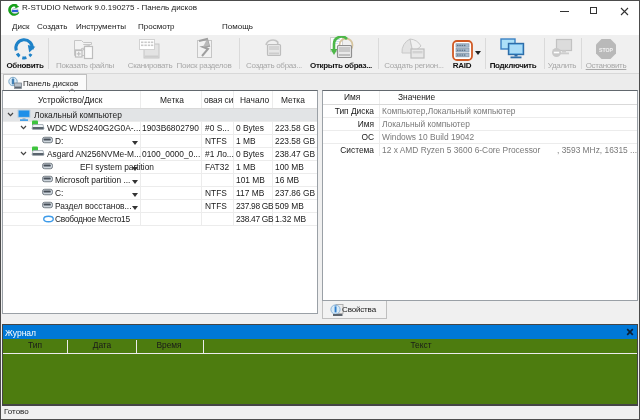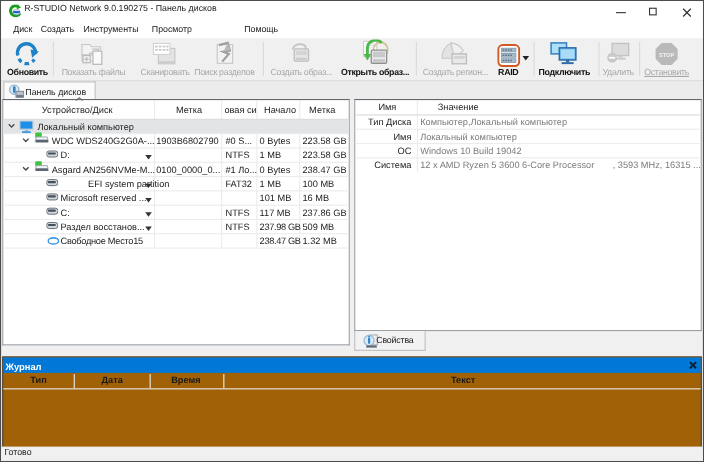--- a/index.html
+++ b/index.html
@@ -272,21 +272,21 @@
     <span class="cell" style="left:52px;top:70.5px;padding-left:25px;">EFI system partition</span>
     <div class="comboarr" style="left:129px;top:76px;"></div>
     <span class="cell" style="left:202px;top:70.5px;">FAT32</span>
     <span class="cell" style="left:233px;top:70.5px;">1 MB</span>
     <span class="cell" style="left:272px;top:70.5px;">100 MB</span>
 
     <svg class="abs" style="left:39px;top:84px;" width="11" height="8" viewBox="0 0 12 8">
       <rect x="0.5" y="1" width="11" height="6" rx="2.4" fill="#cfd7de" stroke="#5e666e" stroke-width="0.9"></rect>
       <rect x="1.6" y="2.4" width="8" height="2.2" rx="1" fill="#474f58"></rect>
     </svg>
-    <span class="cell" style="left:52px;top:83.5px;">Microsoft reserved ...</span>
+    <span class="cell" style="left:52px;top:83.5px;">Microsoft partition ...</span>
     <div class="comboarr" style="left:129px;top:89px;"></div>
     <span class="cell" style="left:233px;top:83.5px;">101 MB</span>
     <span class="cell" style="left:272px;top:83.5px;">16 MB</span>
 
     <svg class="abs" style="left:39px;top:97px;" width="11" height="8" viewBox="0 0 12 8">
       <rect x="0.5" y="1" width="11" height="6" rx="2.4" fill="#cfd7de" stroke="#5e666e" stroke-width="0.9"></rect>
       <rect x="1.6" y="2.4" width="8" height="2.2" rx="1" fill="#474f58"></rect>
     </svg>
     <span class="cell" style="left:52px;top:96.5px;">C:</span>
     <div class="comboarr" style="left:129px;top:102px;"></div>
@@ -334,21 +334,21 @@
   <div class="abs" style="left:321px;top:300px;width:65px;height:18px;background:#f2f2f2;border:1px solid #bfbfbf;border-top:none;"></div>
   <svg class="abs" style="left:329px;top:302px;" width="14" height="14" viewBox="0 0 14 14">
     <rect x="6" y="1.5" width="7" height="9" fill="#ececec" stroke="#a2a2a2" stroke-width="0.8"></rect>
     <circle cx="5.5" cy="6.5" r="4.6" fill="#d8eaf6" stroke="#8fb6d9" stroke-width="1"></circle>
     <rect x="4.6" y="4" width="1.9" height="5.4" fill="#2e7fd0"></rect>
     <rect x="4.6" y="2.6" width="1.9" height="1" fill="#2e7fd0"></rect>
     <rect x="3" y="11" width="9.5" height="2" fill="#5d656e"></rect>
   </svg>
   <span class="lbl" style="left:341px;top:304px;letter-spacing:-0.15px;">Свойства</span>
 
-  <div id="journal" class="abs" style="left:1px;top:323px;width:636px;height:94px;background:#a16207;border:1px solid #454545;border-bottom:2px solid #454545;font-weight:bold;">
+  <div id="journal" class="abs" style="left:1px;top:323px;width:636px;height:82px;background:#4d7c0f;border:1px solid #454545;border-bottom:2px solid #454545;">
     <div class="abs" style="left:0;top:0;width:634px;height:14px;background:#0078d7;"></div>
     <span class="lbl" style="left:2px;top:2.5px;color:#fff;font-size:8.5px;">Журнал</span>
     <svg class="abs" style="left:623px;top:3px;" width="8" height="8" viewBox="0 0 8 8">
         <path d="M1.2 1.2 L6.8 6.8 M6.8 1.2 L1.2 6.8" stroke="#0d1f33" stroke-width="1.7"></path>
       </svg>
     <div class="gridv" style="left:64px;top:15px;height:13px;bottom:auto;"></div>
     <div class="gridv" style="left:133px;top:15px;height:13px;bottom:auto;"></div>
     <div class="gridv" style="left:200px;top:15px;height:13px;bottom:auto;"></div>
     <span class="cell ctr" style="left:32px;top:14.5px;">Тип</span>
     <span class="cell ctr" style="left:99px;top:15px;">Дата</span>

